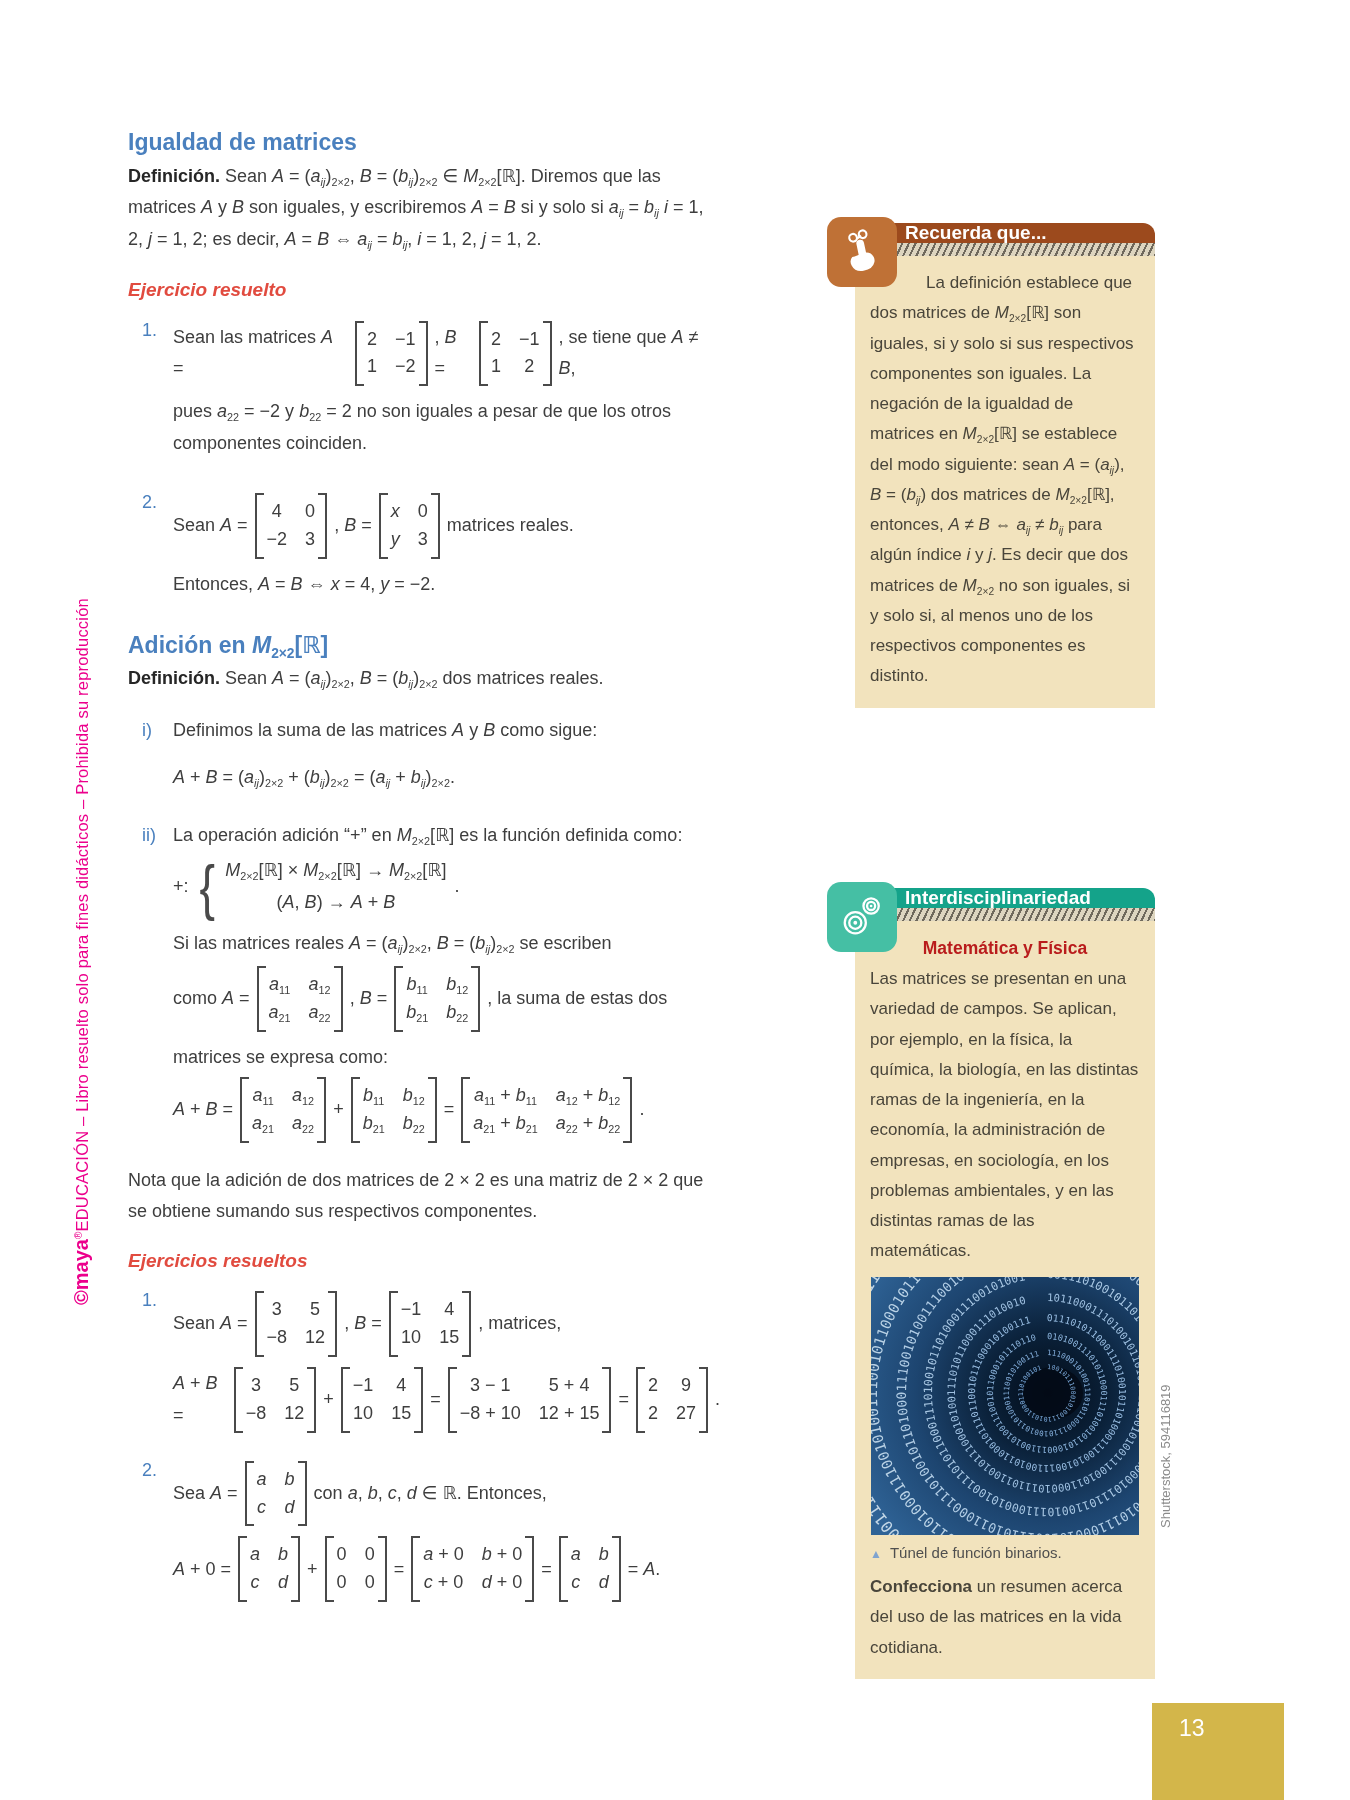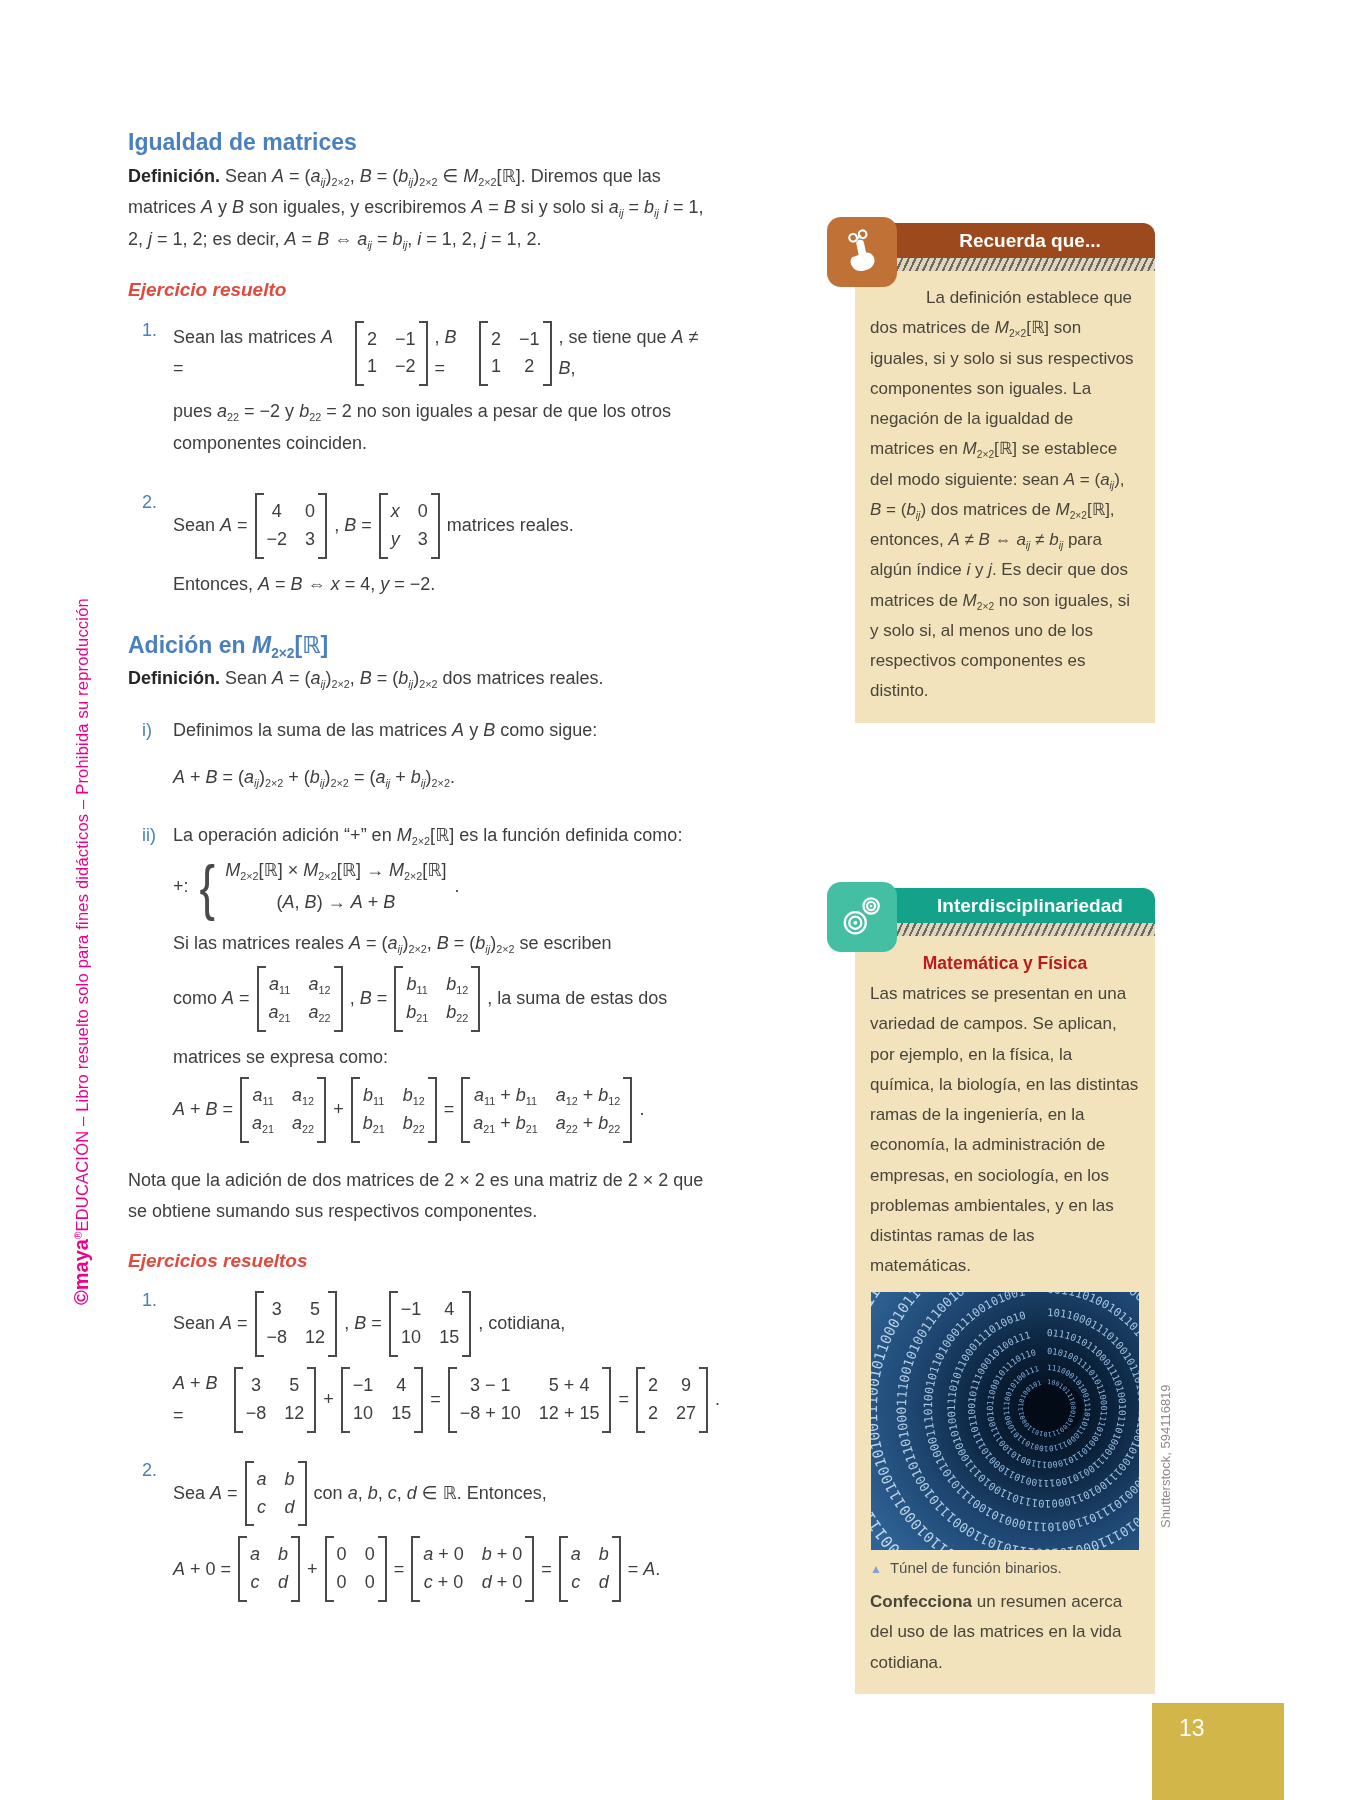--- a/index.html
+++ b/index.html
@@ -40,22 +40,22 @@
   .fn{display:flex;align-items:center;gap:8px;margin:4px 0 10px 0;}
   .brace{font-size:62px;font-weight:300;line-height:.9;color:#4a4a4a;transform:scaleX(.75);}
   .fnlines{display:flex;flex-direction:column;}
   .fnl2{display:block;text-align:center;}
   .eq{margin:4px 0 12px 0;}
 
   
   .sbox{position:absolute;left:855px;width:300px;}
   .sbox1{top:223px;}
   .sbox2{top:888px;}
-  .shead{position:relative;height:35px;border-top-right-radius:12px;display:flex;align-items:center;
-         justify-content:center;padding-left:50px;color:#fff;font-weight:bold;font-size:19px;}
+  .shead{position:relative;height:20px;border-top-right-radius:12px;display:flex;align-items:center;
+         justify-content:flex-start;padding-left:50px;color:#fff;font-weight:bold;font-size:19px;}
   .sbox1 .shead{background:var(--brown_dark);}
   .sbox2 .shead{background:var(--teal_dark);}
   .hatch{height:13px;background:repeating-linear-gradient(115deg,#6f695c 0 2px,#ddd5bf 2px 6px);}
   .sbody{background:var(--cream);padding:12px 15px 16px 15px;font-size:17px;line-height:1.78;color:#49453a;}
   .sbody .indent1{text-indent:56px;margin:0;}
   .sicon{position:absolute;left:-28px;top:-6px;width:70px;height:70px;border-radius:14px;
          display:flex;align-items:center;justify-content:center;z-index:2;}
   .sbox1 .sicon{background:var(--brown_icon);}
   .sbox2 .sicon{background:var(--teal_icon);}
   .subt{font-weight:bold;color:#b91c1c;text-align:center;margin:0 0 2px 0;font-size:17.5px;}
@@ -218,21 +218,21 @@
             <span class="mcell">−8</span>
             <span class="mcell">12</span>
           </span>
         <span>,  <i>B</i> = </span>
         <span class="matrix">
             <span class="mcell">−1</span>
             <span class="mcell">4</span>
             <span class="mcell">10</span>
             <span class="mcell">15</span>
           </span>
-        <span>, cotidiana,</span>
+        <span>, matrices,</span>
       </div>
       <div class="mrow eq">
         <span><i>A</i> + <i>B</i> = </span>
         <span class="matrix">
             <span class="mcell">3</span>
             <span class="mcell">5</span>
             <span class="mcell">−8</span>
             <span class="mcell">12</span>
           </span>
         <span>+</span>

